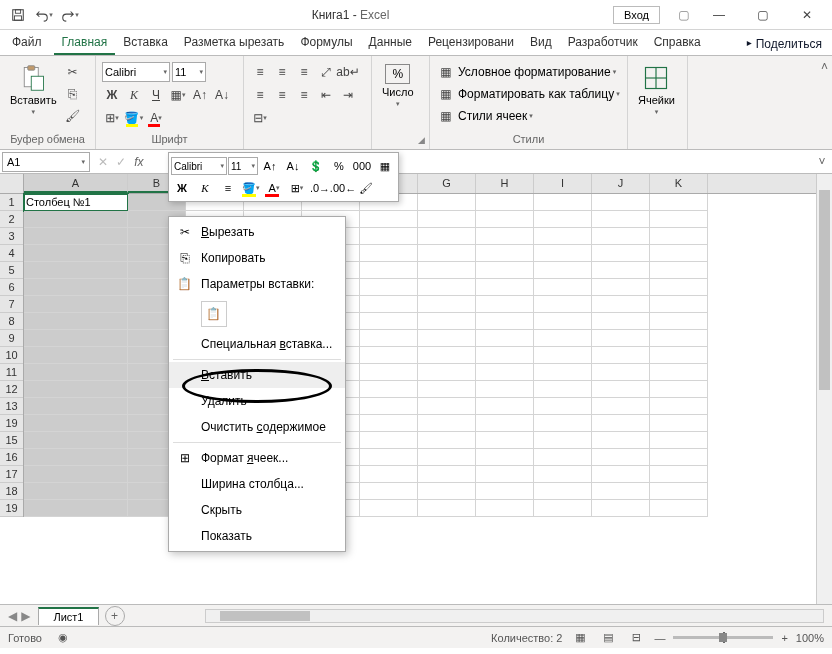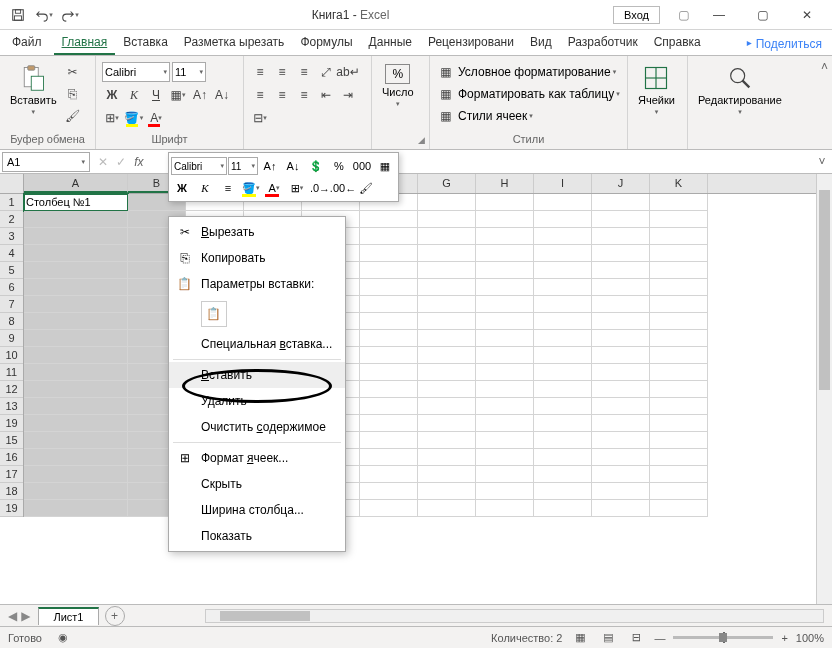--- a/index.html
+++ b/index.html
@@ -17,21 +17,21 @@
 .title-right { display: flex; align-items: center; gap: 2px; padding-right: 4px; }
 .login-btn { border: 1px solid #bbb; padding: 2px 10px; font-size: 11px; margin-right: 10px; }
 .win-btn { width: 42px; height: 28px; display: flex; align-items: center; justify-content: center; color: #444; }
 .arr-btn { width: 24px; height: 24px; display:flex; align-items:center; justify-content:center; color:#888;}
 
 
 .ribbon-tabs { height: 26px; display: flex; border-bottom: 1px solid #bbb; align-items: flex-end; }
 .tab { padding: 4px 8px; font-size: 12px; color: #333; border-bottom: 2px solid transparent; cursor: default; }
 .tab.file { padding-left: 12px; padding-right: 12px; }
 .tab.active { color: #217346; border-bottom: 2px solid #217346; font-weight: 400; }
-.share-btn { margin-left: auto; color: #3b82f6; padding: 4px 10px; display: flex; align-items: flex-start; gap: 4px; font-size: 12px; }
+.share-btn { margin-left: auto; color: #0f172a; padding: 4px 10px; display: flex; align-items: flex-start; gap: 4px; font-size: 12px; }
 .share-btn::before { content: "▸"; transform: rotate(0); font-size: 10px; }
 
 
 .ribbon { height: 94px; background: #f3f2f1; display: flex; border-bottom: 1px solid #bbb; }
 .group { border-right: 1px solid #d4d4d4; display: flex; flex-direction: column; padding: 2px 6px; position: relative; }
 .group-label { text-align: center; font-size: 11px; color: #666; margin-top: auto; padding: 2px 0; position: relative; }
 .group-label .launcher { position: absolute; right: -2px; bottom: 2px; font-size: 9px; color: #888; }
 .group-body { display: flex; gap: 2px; flex: 1; align-items: flex-start; padding-top: 4px; }
 .big-btn { display: flex; flex-direction: column; align-items: center; padding: 2px 4px; gap: 2px; font-size: 11px; }
 .big-btn svg { width: 28px; height: 28px; }
@@ -100,21 +100,21 @@
 .hthumb { position: absolute; left: 14px; top: 1px; bottom: 1px; width: 90px; background: #c1c1c1; }
 
 
 .status-bar { height: 22px; background: #f3f2f1; border-top: 1px solid #bbb; display: flex; align-items: center; padding: 0 8px; font-size: 11px; color: #555; gap: 16px; }
 .status-right { margin-left: auto; display: flex; align-items: center; gap: 8px; }
 .view-btn { width: 20px; height: 16px; display: flex; align-items: center; justify-content: center; }
 .zoom-slider { width: 100px; height: 3px; background: #bbb; position: relative; }
 .zoom-slider::before { content: ""; position: absolute; left: 50%; top: -4px; width: 2px; height: 11px; background: #666; }
 .zoom-thumb { position: absolute; left: 50%; top: -3px; width: 8px; height: 9px; background: #888; transform: translateX(-50%); }
 
-.u { text-decoration: underline; }
+.u { }
 </style>
 </head>
 <body>
 
 <div class="titlebar">
   <div class="qat">
     <div class="btn">
         <svg viewBox="0 0 16 16">
           <rect x="2" y="2" width="12" height="12" fill="none" stroke="#444" stroke-width="1.2"></rect>
           <rect x="5" y="2" width="6" height="4" fill="none" stroke="#444"></rect>
@@ -284,30 +284,20 @@
             <line x1="12" y1="3" x2="12" y2="21" stroke="#217346"></line>
           </svg>
       <span>Ячейки</span>
       <span class="dd-arr">▾</span>
     </div>
       </div>
     <div class="group-label"></div>
   </div>
 
   <div class="group" style="width:110px;border-right:none">
-    <div class="group-body">
-        <div class="big-btn">
-      <svg viewBox="0 0 24 24">
-            <circle cx="10" cy="10" r="6" fill="none" stroke="#444"></circle>
-            <line x1="14" y1="14" x2="20" y2="20" stroke="#444" stroke-width="2"></line>
-          </svg>
-      <span>Редактирование</span>
-      <span class="dd-arr">▾</span>
-    </div>
-      </div>
     <div class="group-label"></div>
   </div>
 
   <div style="margin-left:auto;padding:4px;color:#666">˄</div>
 </div>
 
 <div class="formula-bar">
   <div class="name-box">
       <span>A1</span>
       <span class="dd-arr">▾</span>
@@ -668,24 +658,24 @@
     </div>
   <div class="ctx-item">
       <span>Очистить <span class="ctx-accel">с</span>одержимое</span>
     </div>
   <div class="ctx-sep"></div>
   <div class="ctx-item">
       <span class="ico">⊞</span>
       <span>Формат <span class="ctx-accel">я</span>чеек...</span>
     </div>
   <div class="ctx-item">
+      <span>Ширина столбца...</span>
+    </div>
+  <div class="ctx-item">
       <span>Скрыть</span>
-    </div>
-  <div class="ctx-item">
-      <span>Ширина столбца...</span>
     </div>
   <div class="ctx-item">
       <span>Показать</span>
     </div>
 </div>
 <div class="highlight-oval"></div>
 
 <div class="sheet-bar">
   <div class="sheet-nav">
       <span>◀</span>

